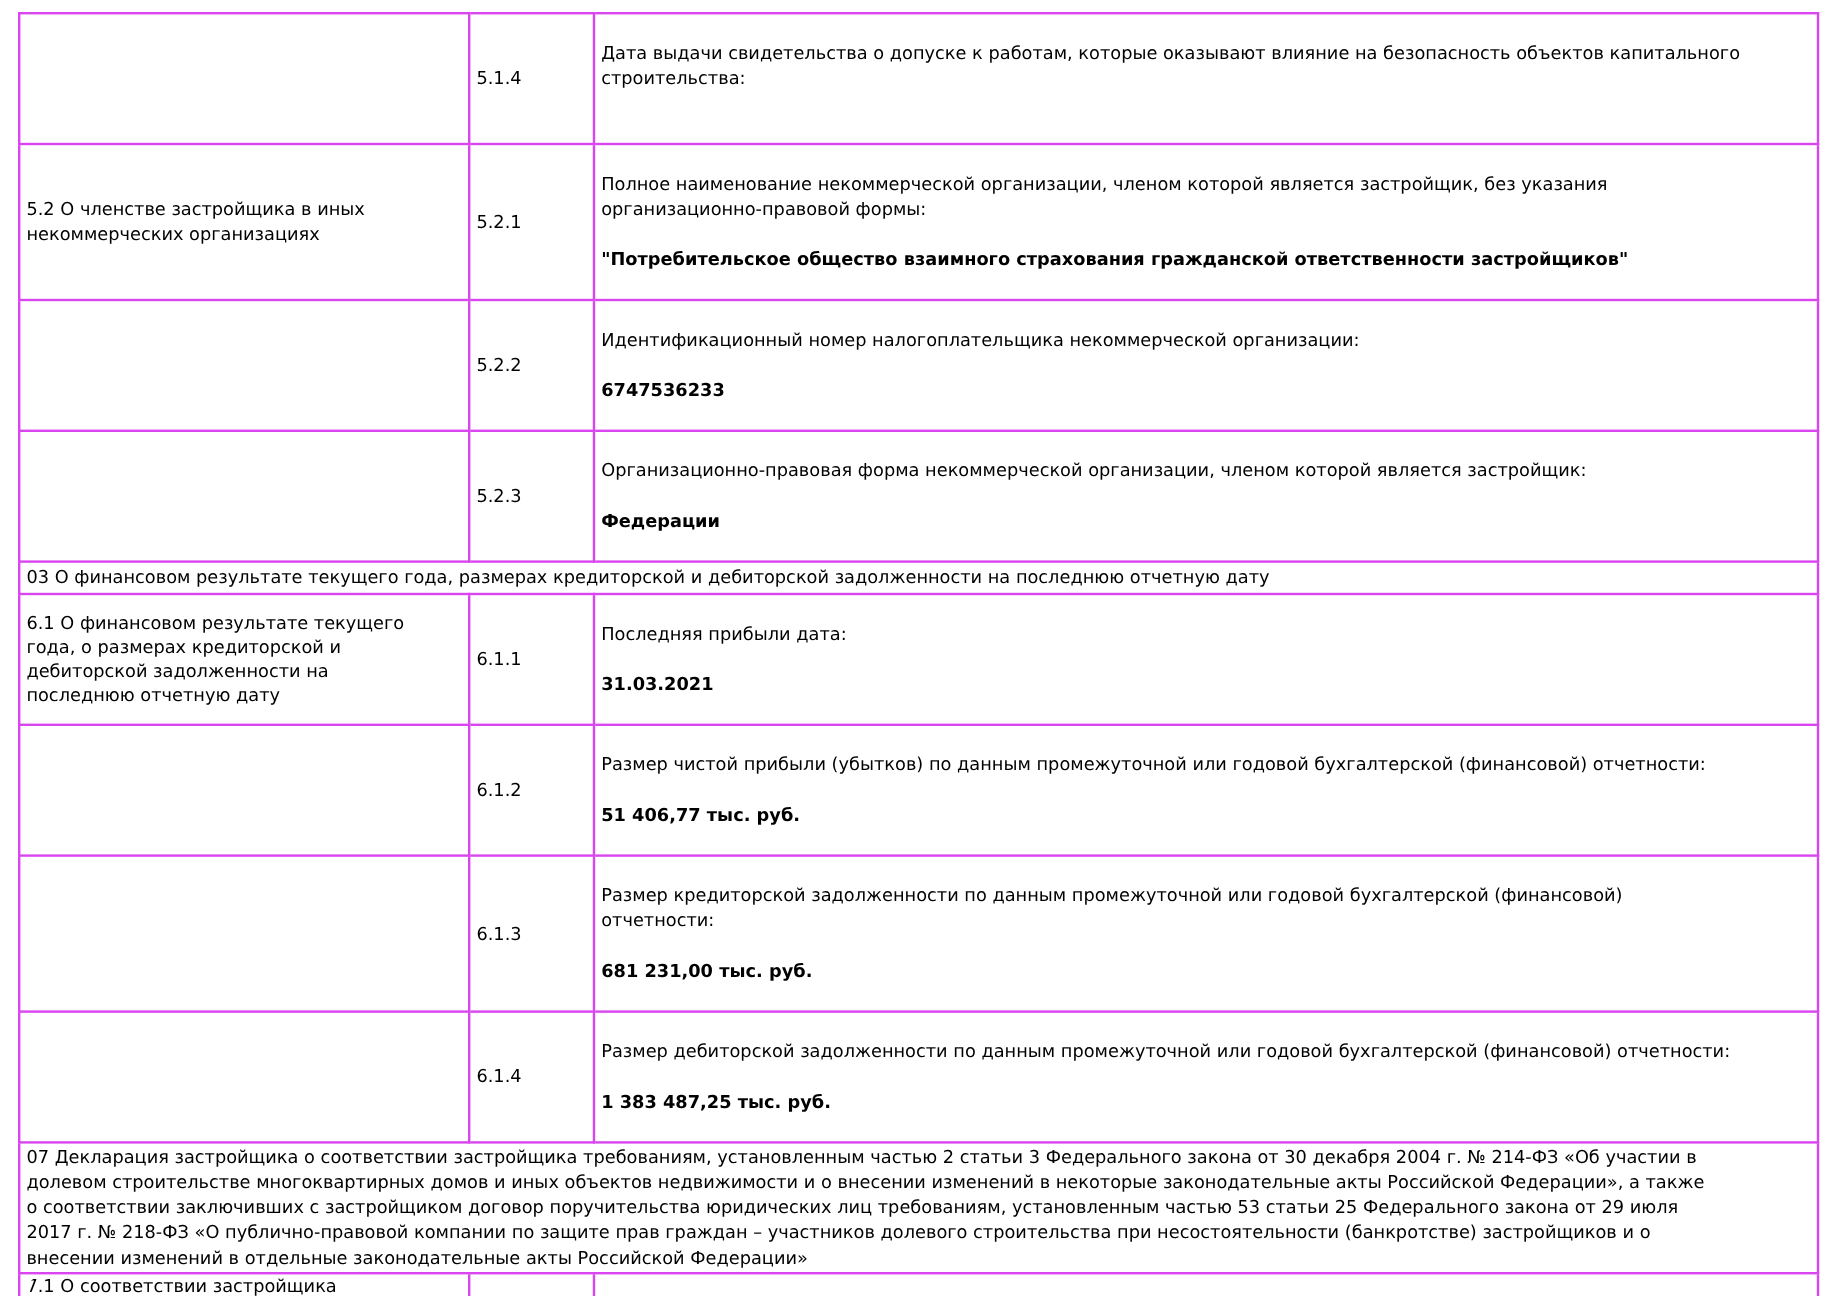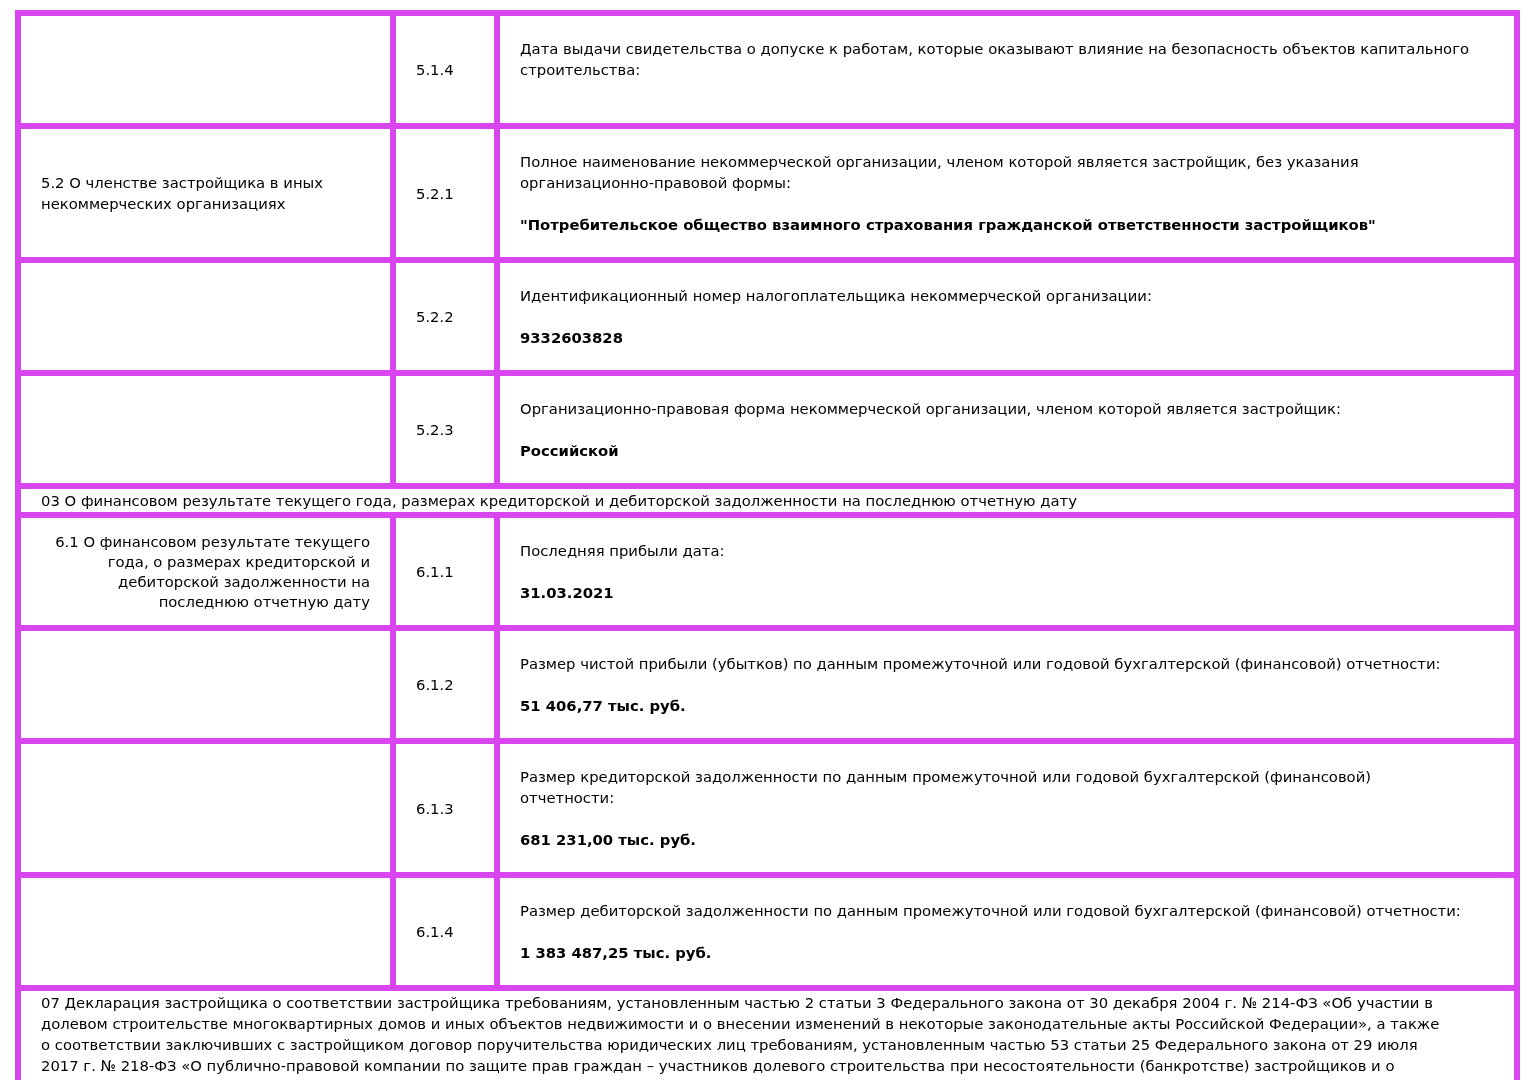--- a/index.html
+++ b/index.html
@@ -12,33 +12,33 @@
     line-height:21px;
     color:#000;
   }
   table.doc{
     position:absolute;left:15px;top:10px;
     width:1499px;
     border-collapse:collapse;
     table-layout:fixed;
   }
   table.doc td{
-    border:6px solid #d946ef;
+    border:2px solid #d946ef;
     vertical-align:middle;
-    padding:1px 20px;
+    padding:1px 5px;
     white-space:pre-line;
     overflow:hidden;
     word-wrap:break-word;
     margin-top:12px;
   }
   td.sec{vertical-align:middle;border-radius:22px;}
   td.num{vertical-align:middle;}
   td.hdr{padding:1px 2px;}
   .item-value{font-weight:bold;}
-  .tight{line-height:20px;text-align:right;}
+  .tight{line-height:20px;}
 </style>
 </head>
 <body>
 
 <div class="page">
   <table class="doc">
     <colgroup>
       <col style="width:375px">
       <col style="width:104px">
       <col style="width:1020px">
@@ -64,30 +64,30 @@
 организационно-правовой формы:</div>
         <div class="item-value">"Потребительское общество взаимного страхования гражданской ответственности застройщиков"</div>
       </td>
     </tr>
 
     <tr style="height:46px">
       <td class="sec"></td>
       <td class="num">5.2.2</td>
       <td class="val">
         <div class="item-label">Идентификационный номер налогоплательщика некоммерческой организации:</div>
-        <div class="item-value">9332603828</div>
+        <div class="item-value">6747536233</div>
       </td>
     </tr>
 
     <tr style="height:46px">
       <td class="sec"></td>
       <td class="num">5.2.3</td>
       <td class="val">
         <div class="item-label">Организационно-правовая форма некоммерческой организации, членом которой является застройщик:</div>
-        <div class="item-value">Российской</div>
+        <div class="item-value">Федерации</div>
       </td>
     </tr>
 
     <tr style="height:27px">
       <td class="hdr" colspan="3">03 О финансовом результате текущего года, размерах кредиторской и дебиторской задолженности на последнюю отчетную дату</td>
     </tr>
 
     <tr style="height:83px">
       <td class="sec tight">6.1 О финансовом результате текущего
 года, о размерах кредиторской и

